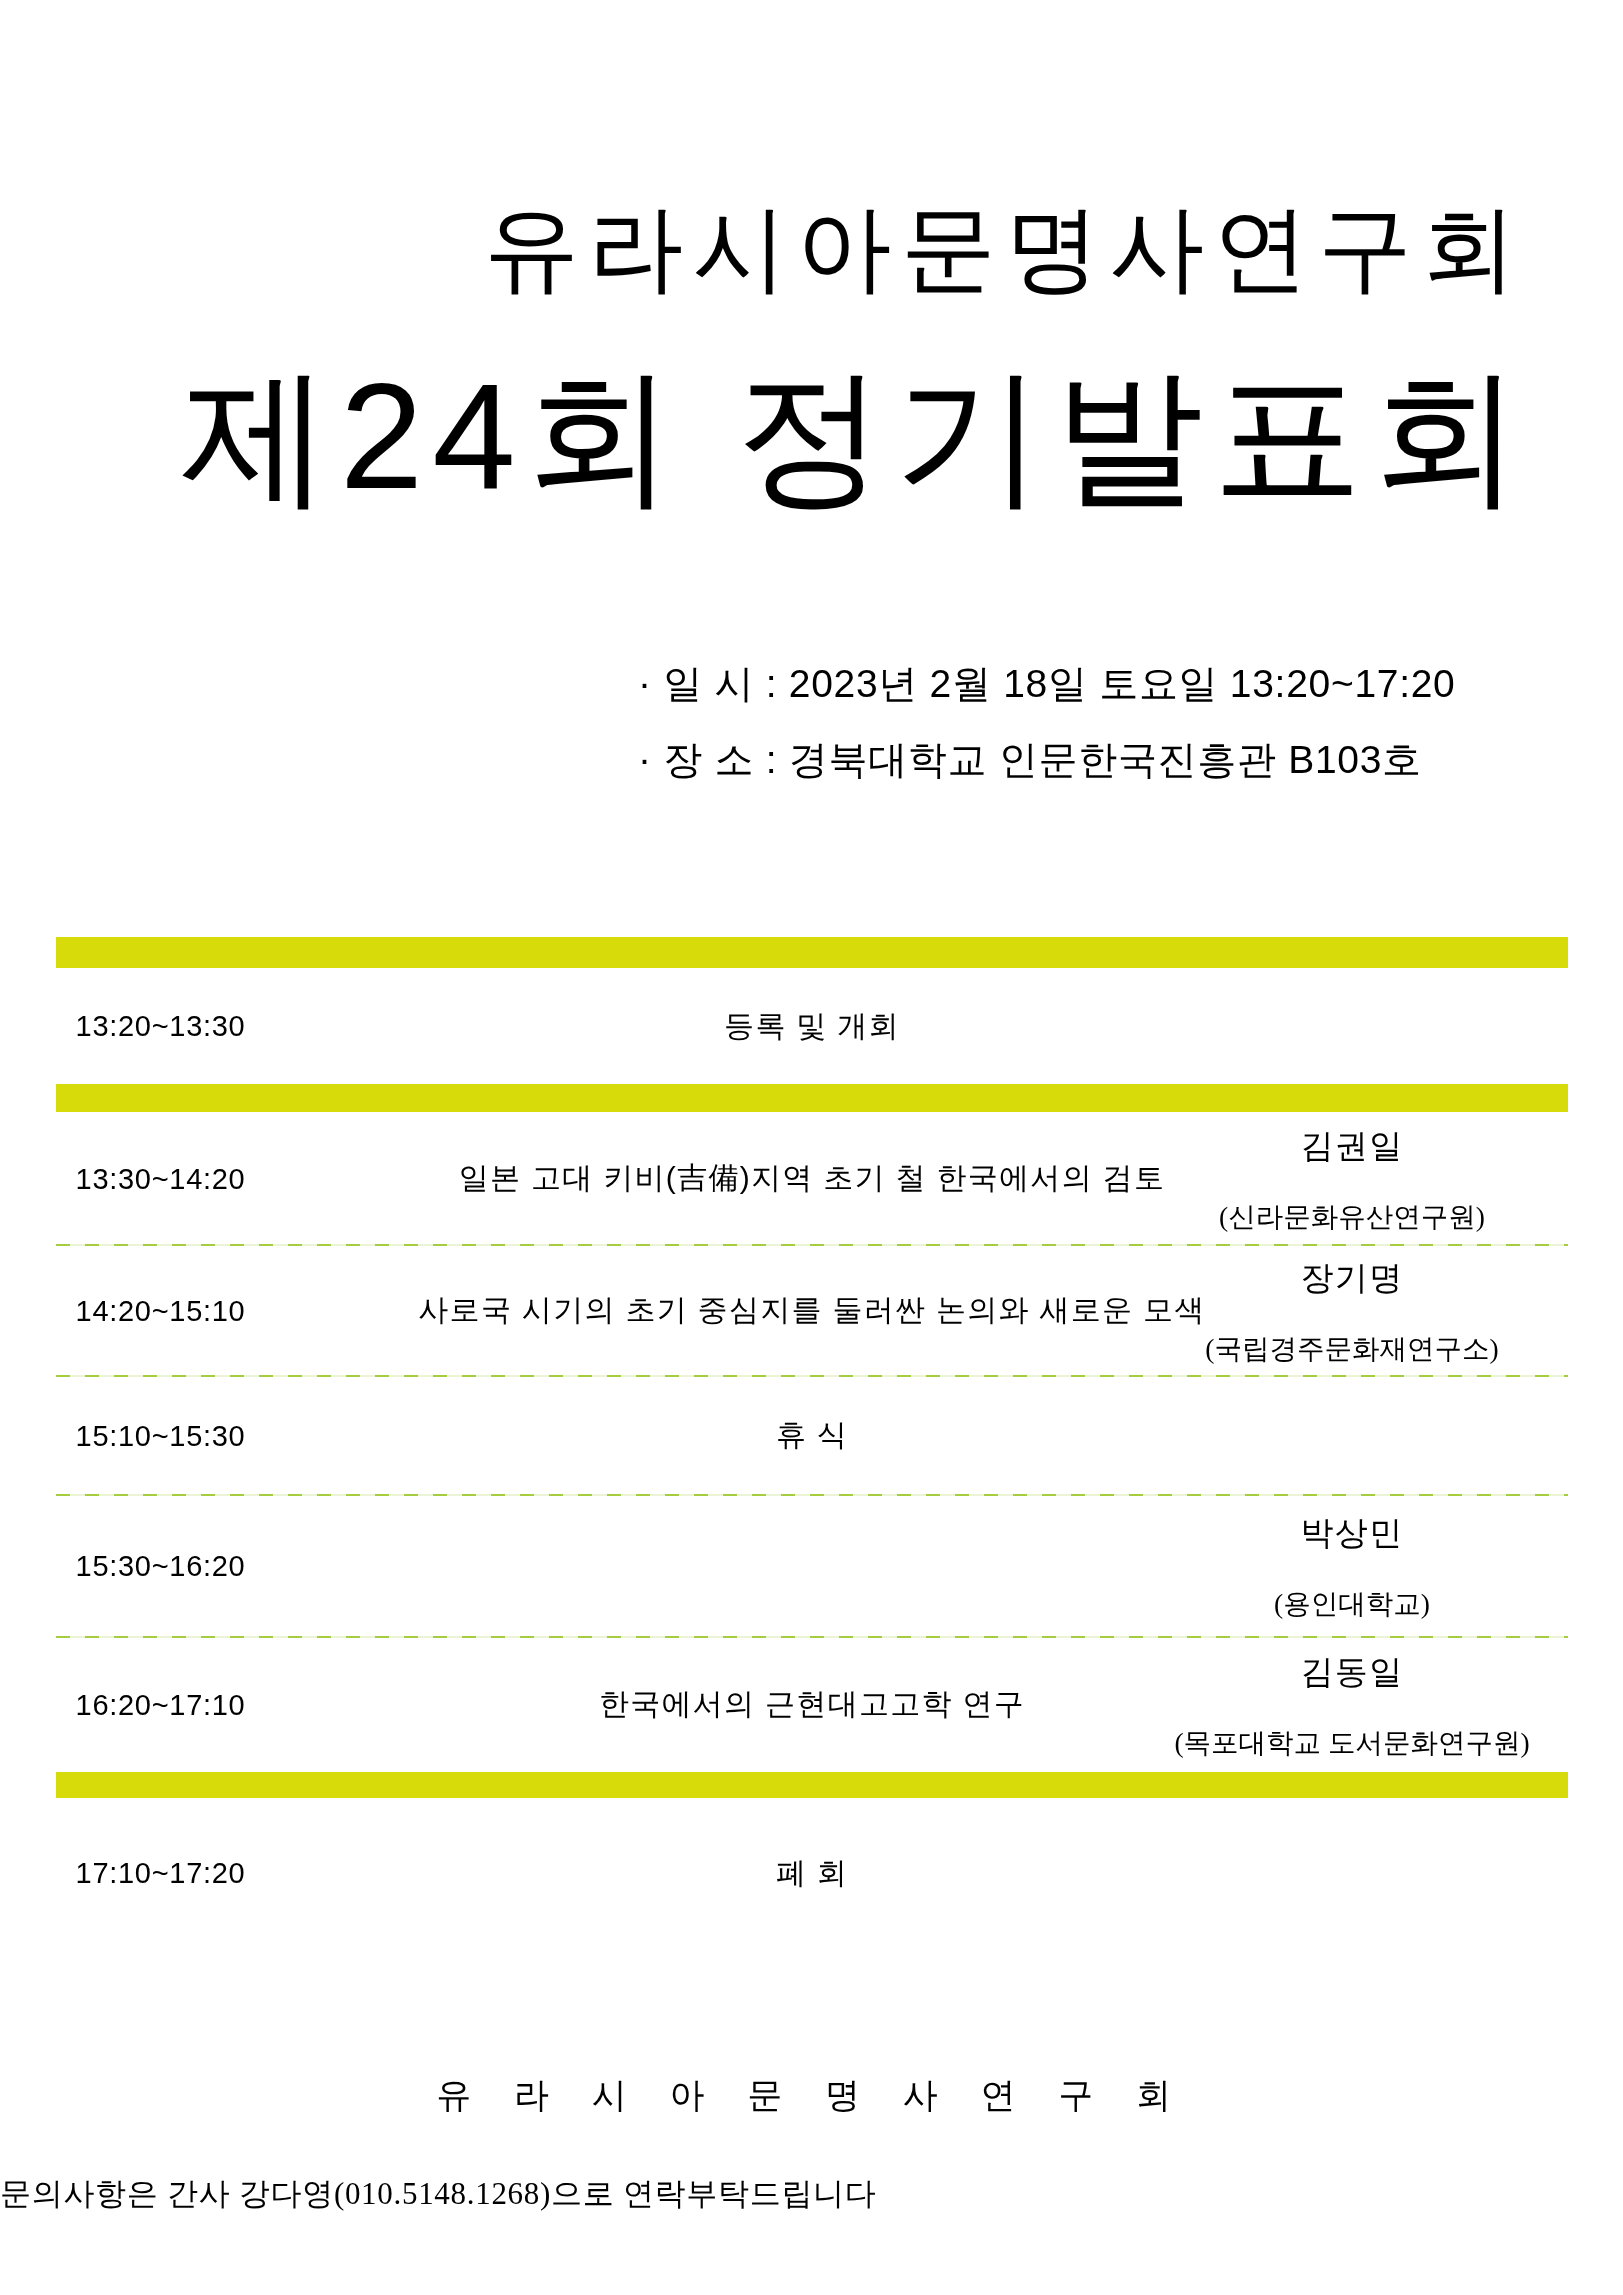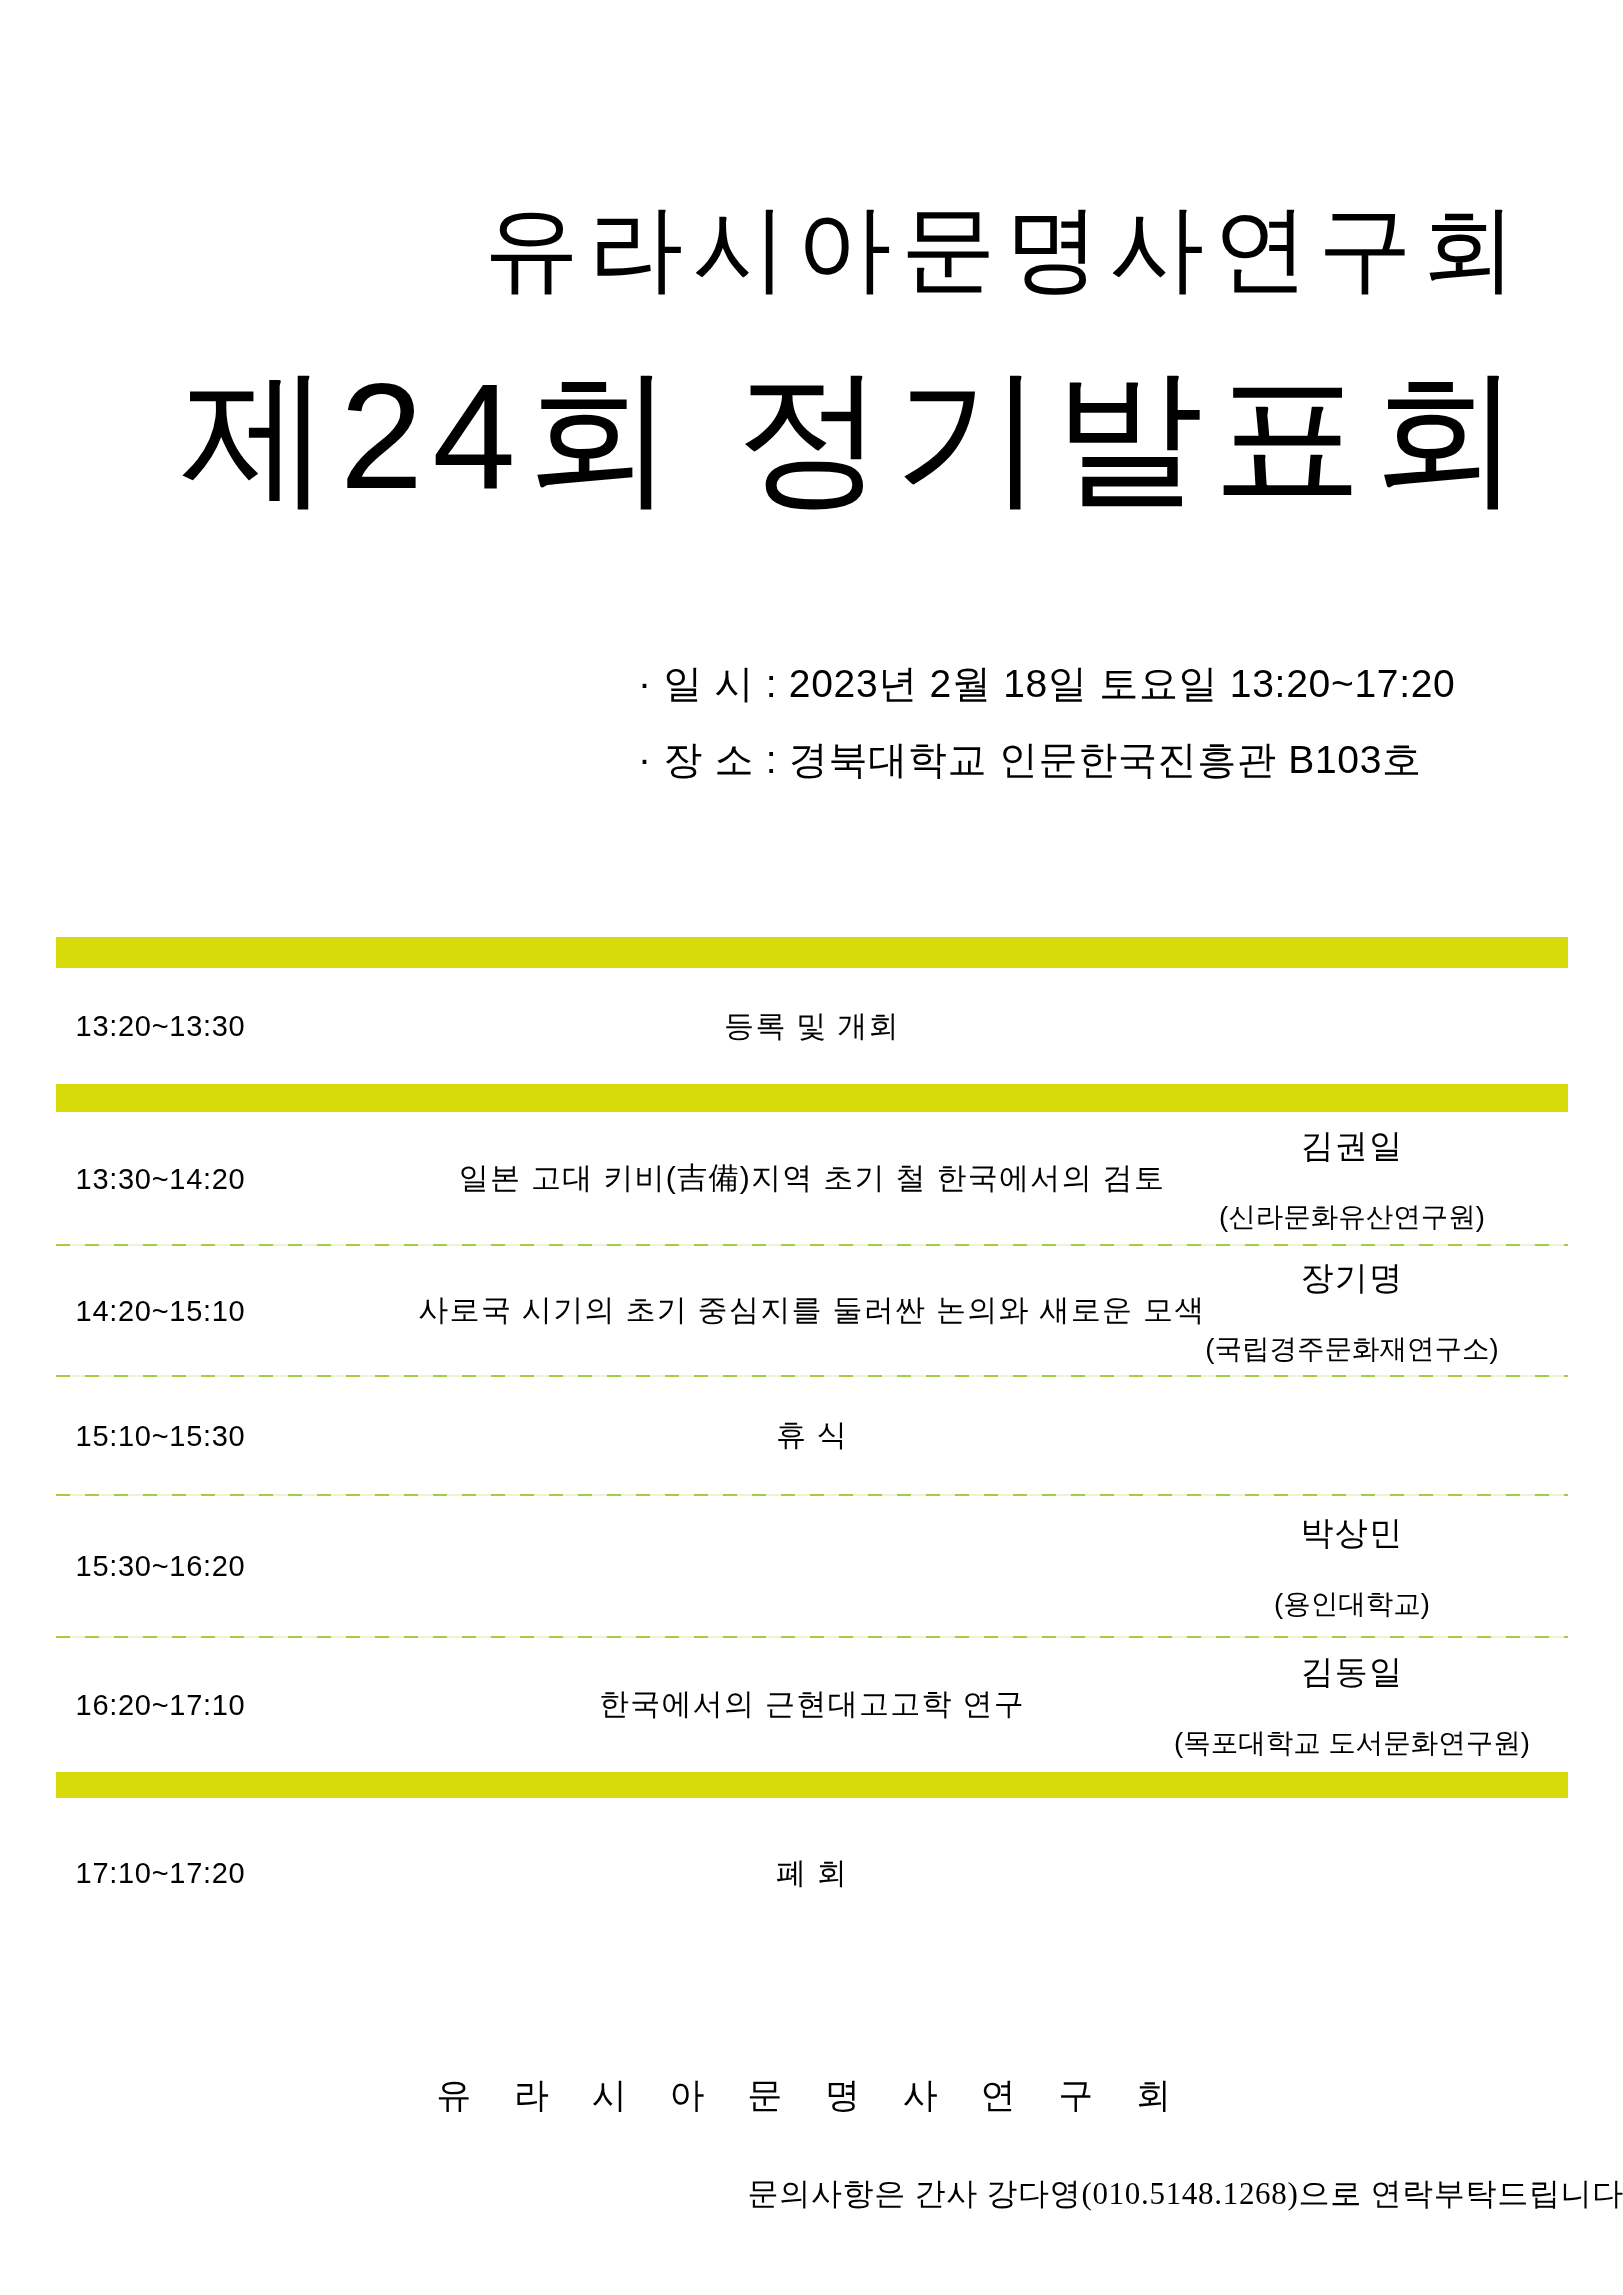--- a/index.html
+++ b/index.html
@@ -125,40 +125,41 @@
   }
   .presenter-name {
     font-size: 33px;
     letter-spacing: 1.3px;
     white-space: nowrap;
   }
   .presenter-affiliation {
     font-size: 27.5px;
     letter-spacing: 0px;
     white-space: nowrap;
+    font-family: Liberation Serif, serif;
   }
 
   
   .footer-org {
     position: absolute;
     top: 2072px;
     left: 0;
     width: 100%;
     text-align: center;
     font-family: Liberation Serif, serif;
     font-size: 35px;
     letter-spacing: 17px;
     white-space: nowrap;
   }
   .footer-contact {
     position: absolute;
     top: 2173px;
     left: 0;
     width: 100%;
-    text-align: right;
+    text-align: left;
     font-family: "Liberation Serif", "DejaVu Serif", serif;
     font-size: 31px;
     letter-spacing: 0.7px;
     white-space: nowrap;
   }
 </style>
 </head>
 <body>
 
 <div class="page">

